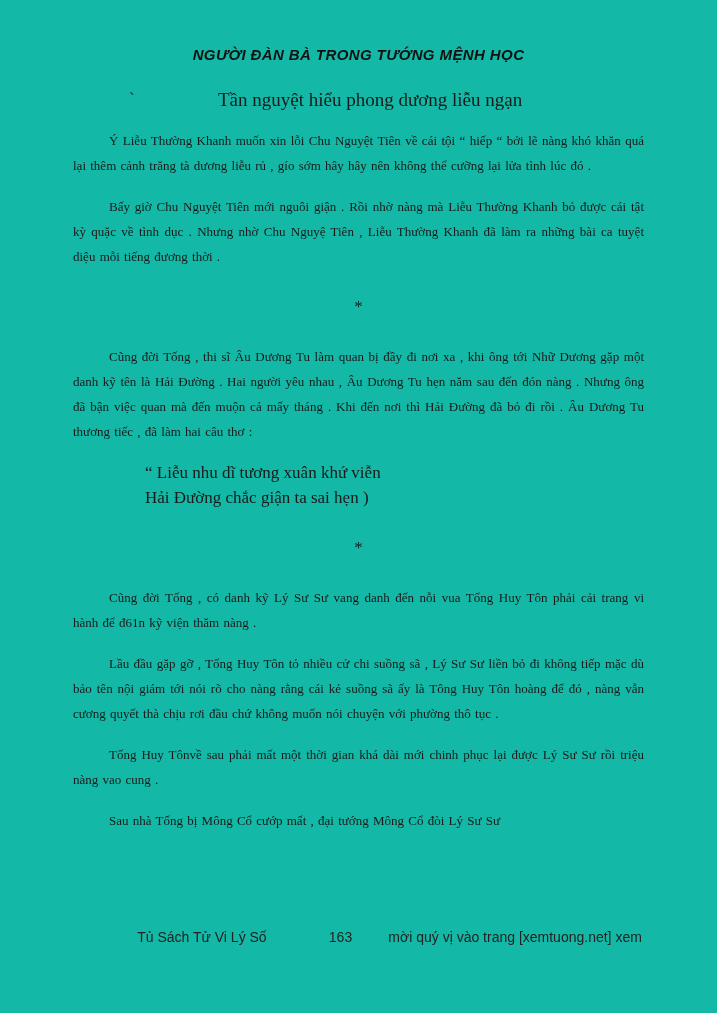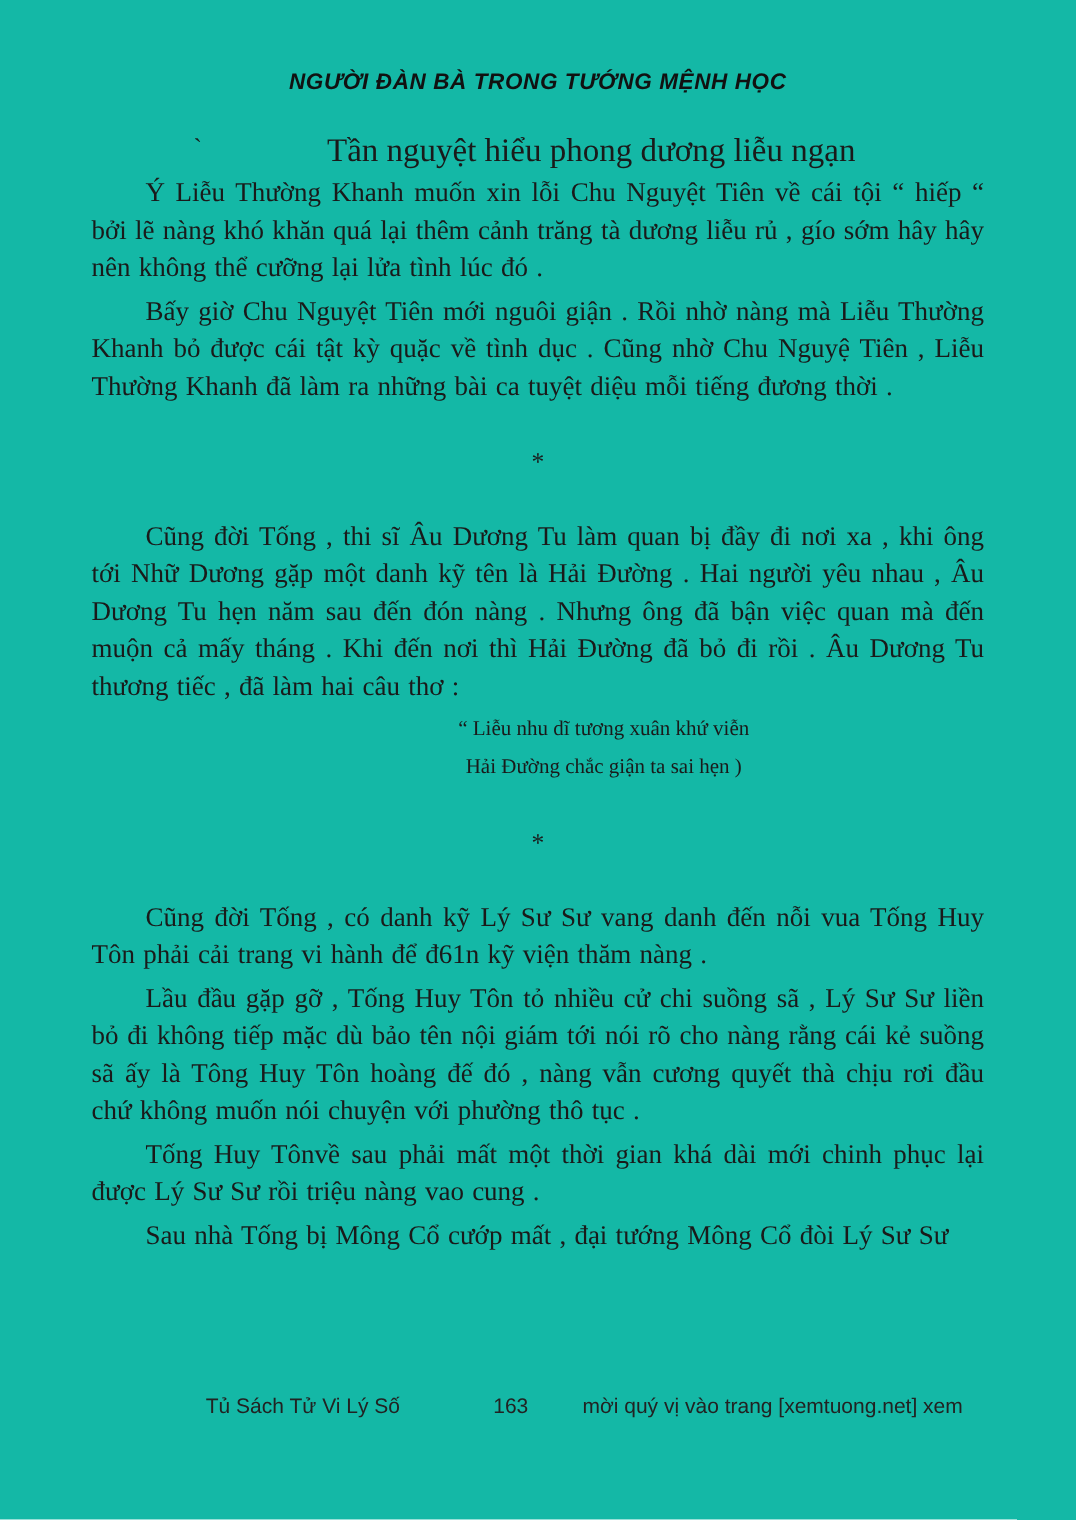--- a/index.html
+++ b/index.html
@@ -36,48 +36,47 @@
     margin: 0 0 0 0;
   }
   .epigraph .marker {
     position: absolute;
     left: 72px;
     top: 2px;
     font-size: 17px;
   }
   .epigraph .verse-line {
     padding-left: 161px;
-    font-size: 22px;
+    font-size: 19px;
     line-height: 25px;
     white-space: nowrap;
     margin-top: 16px;
   }
   p.body-para {
-    margin: 4px;
-    font-size: 18px;
+    margin: 16px;
+    font-size: 13px;
     line-height: 25px;
     text-align: justify;
     text-indent: 36px;
     word-spacing: 1px;
   }
   .separator {
     text-align: center;
     font-size: 17px;
     line-height: 25px;
     margin: 25px 0;
   }
   .verse-quote {
     margin: 0;
   }
   .verse-quote .verse-line {
     padding-left: 88px;
-    font-size: 14px;
+    font-size: 17px;
     line-height: 25px;
     white-space: nowrap;
-    text-align: center;
   }
   .footer {
     position: absolute;
     left: 57px;
     right: 57px;
     top: 929px;
     font-family: "Liberation Sans", sans-serif;
     font-size: 14px;
     color: #222;
     display: flex;
@@ -94,21 +93,21 @@
   <div class="content">
 
     <h1 class="doc-title">NGƯỜI ĐÀN BÀ TRONG TƯỚNG MỆNH HỌC</h1>
 
     <div class="epigraph">
       <span class="marker">`</span>
       <div class="verse-line">Tần nguyệt hiểu phong dương liễu ngạn</div>
     </div>
 
     <p class="body-para">Ý Liễu Thường Khanh muốn xin lỗi Chu Nguyệt Tiên về cái tội “ hiếp “ bởi lẽ nàng khó khăn quá lại thêm cảnh trăng tà dương liễu rủ , gío sớm hây hây nên không thể cưỡng lại lửa tình lúc đó .</p>
-    <p class="body-para">Bấy giờ Chu Nguyệt Tiên mới nguôi giận . Rồi nhờ nàng mà Liễu Thường Khanh bỏ được cái tật kỳ quặc về tình dục . Cũng nhờ Chu Nguyệ Tiên , Liễu Thường Khanh đã làm ra những bài ca tuyệt diệu mỗi tiếng đương thời .</p>
+    <p class="body-para">Bấy giờ Chu Nguyệt Tiên mới nguôi giận . Rồi nhờ nàng mà Liễu Thường Khanh bỏ được cái tật kỳ quặc về tình dục . Nhưng nhờ Chu Nguyệ Tiên , Liễu Thường Khanh đã làm ra những bài ca tuyệt diệu mỗi tiếng đương thời .</p>
 
     <div class="separator">*</div>
 
     <p class="body-para">Cũng đời Tống , thi sĩ Âu Dương Tu làm quan bị đầy đi nơi xa , khi ông tới Nhữ Dương gặp một danh kỹ tên là Hải Đường . Hai người yêu nhau , Âu Dương Tu hẹn năm sau đến đón nàng . Nhưng ông đã bận việc quan mà đến muộn cả mấy tháng . Khi đến nơi thì Hải Đường đã bỏ đi rồi . Âu Dương Tu thương tiếc , đã làm hai câu thơ :</p>
 
     <div class="verse-quote">
       <div class="verse-line">“ Liễu nhu dĩ tương xuân khứ viễn</div>
       <div class="verse-line">Hải Đường chắc giận ta sai hẹn )</div>
     </div>
 

